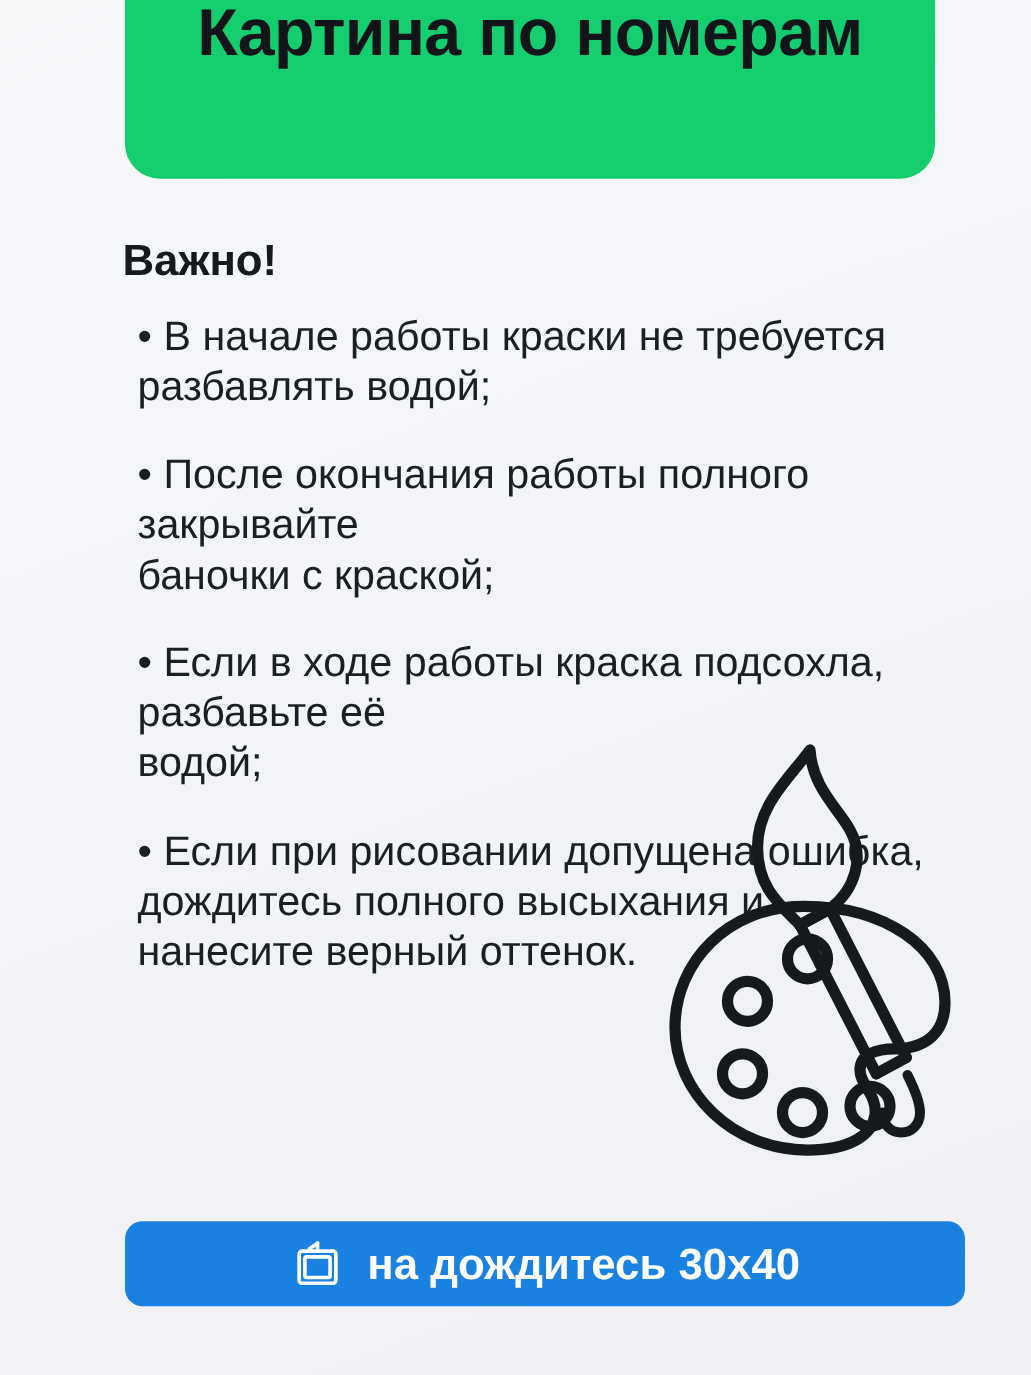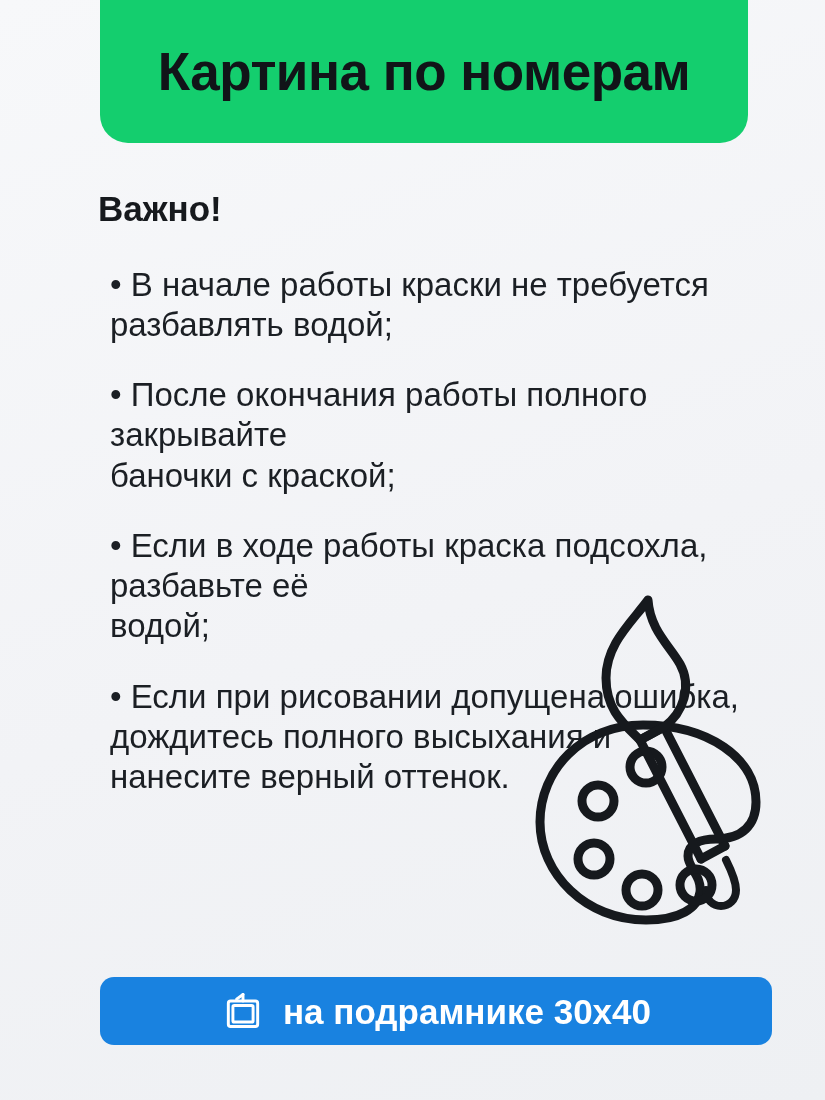--- a/index.html
+++ b/index.html
@@ -24,21 +24,20 @@
   
   .header-banner {
     position: absolute;
     left: 100px;
     top: 0;
     width: 648px;
     height: 143px;
     background: #14ce6e;
     border-radius: 0 0 28px 28px;
     display: flex;
-    align-items: center;
     justify-content: center;
     overflow: hidden;
   }
   .header-title {
     color: #111418;
     font-size: 53px;
     font-weight: bold;
     letter-spacing: -0.5px;
     line-height: 1;
     white-space: nowrap;
@@ -49,21 +48,21 @@
   .content {
     position: absolute;
     left: 98px;
     top: 190px;
     width: 660px;
   }
   .section-heading {
     font-size: 35px;
     font-weight: bold;
     color: #16191d;
-    margin: 0 0 36px 0;
+    margin: 0 0 20px 0;
     line-height: 1.1;
   }
   .note-list {
     margin: 12px;
     padding: 0;
     list-style: none;
   }
   .note-item {
     font-size: 33px;
     line-height: 1.22;
@@ -171,16 +170,16 @@
 
   <div class="footer-button">
     <svg class="footer-icon" viewBox="0 0 48 48">
       <g fill="none" stroke="#ffffff" stroke-width="3.2" stroke-linecap="round" stroke-linejoin="round">
         <path d="M24 6 L24 13"></path>
         <path d="M24 6 L17 11"></path>
         <rect x="8" y="13" width="32" height="28" rx="2.5"></rect>
         <rect x="13" y="18" width="22" height="18" rx="1.5"></rect>
       </g>
     </svg>
-    <span class="footer-label">на подрамнике 30x40</span>
+    <span class="footer-label">на дождитесь 30x40</span>
   </div>
 
 </div>
 
 </body></html>

